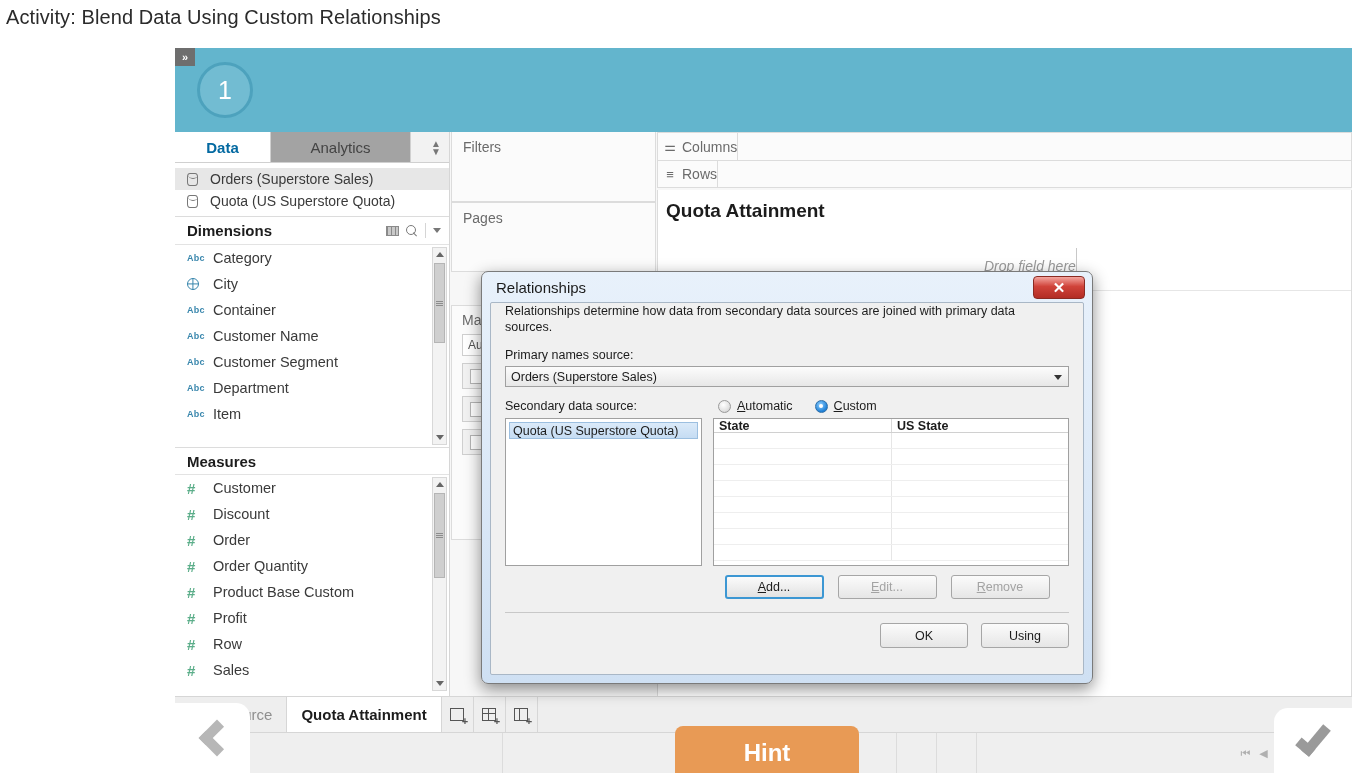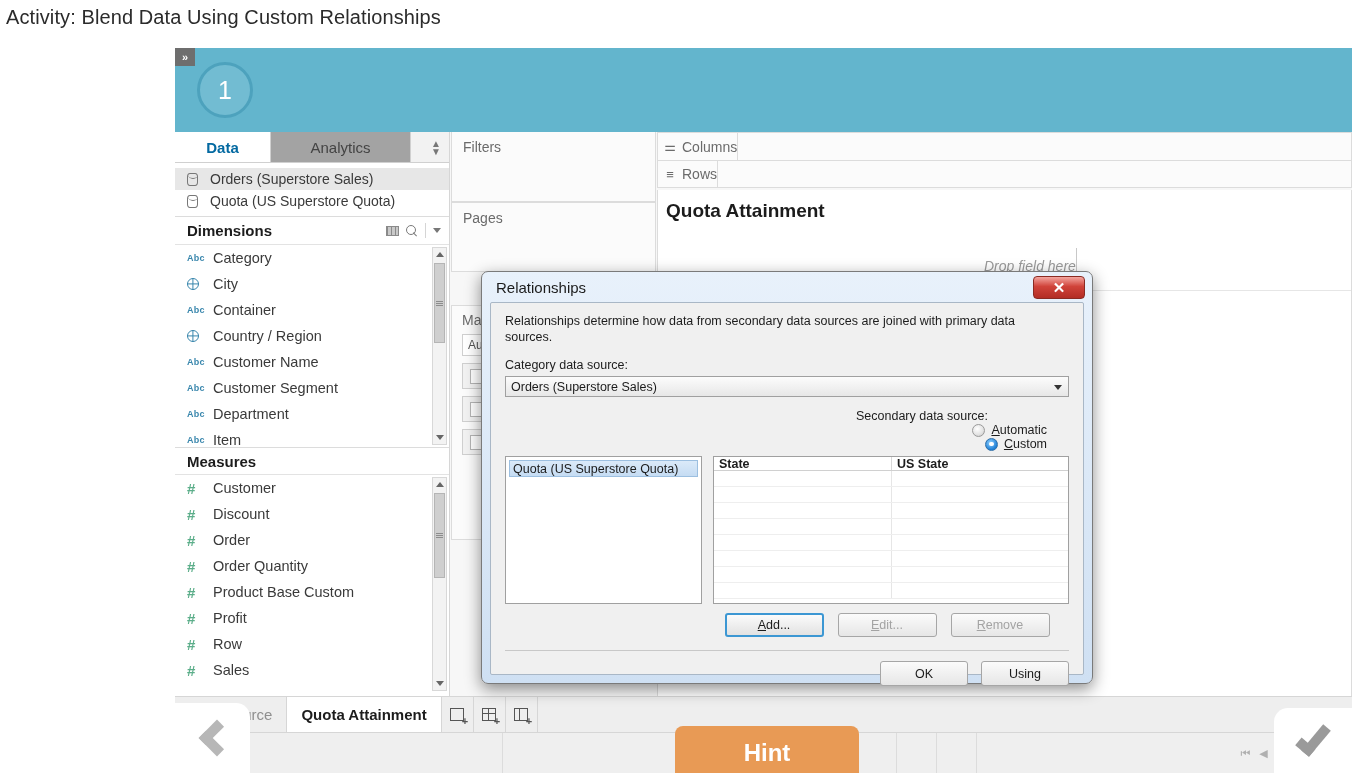--- a/index.html
+++ b/index.html
@@ -307,38 +307,38 @@
     width:52px; height:23px; border-radius:4px;
     background: linear-gradient(to bottom,#f4a6a0,#d0433a 45%,#b32d24);
     border:1px solid #8a2a22;
     color:#fff; font-size:15px; font-weight:bold;
     display:flex;align-items:center;justify-content:center;
     cursor:pointer;
   }
   .dlg-body {
     position:absolute; left:8px; top:30px; right:8px; bottom:8px;
     background:#f0f0f0; border:1px solid #a9b7c6; border-radius:2px;
-    padding: 10px 14px;
+    padding: 0 14px;
     font-size:12.5px; color:#1c1c1c;
   }
   .dlg-desc { line-height:16px; width:560px; }
   .dlg-lbl { margin-top:13px; }
   .dlg-select {
     margin-top:4px; height:21px; width:100%;
     background: linear-gradient(to bottom,#fcfcfc,#e7e7e7);
     border:1px solid #a0a0a0;
     display:flex;align-items:center;
     padding-left:5px; font-size:12.5px; position:relative;
     cursor:pointer;
   }
   .dlg-select .arr {
     position:absolute; right:6px; top:8px;
     width:0;height:0;border-left:4px solid transparent;border-right:4px solid transparent;border-top:5px solid #333;
   }
-  .row-sec { display:flex; align-items:flex-end; margin-top:12px;flex-direction:column; }
+  .row-sec { display:flex; align-items:center; margin-top:12px; }
   .sec-lbl { width:213px; }
   .radio { display:flex; align-items:center; margin-right:22px; cursor:pointer; }
   .radio .dot {
     width:13px;height:13px;border-radius:50%;
     background: radial-gradient(circle at 40% 35%, #ffffff, #e2e2e2 60%, #c2c2c2);
     border:1px solid #9a9a9a; margin-right:6px; position:relative;
   }
   .radio.on .dot {
     background: radial-gradient(circle at 40% 35%, #8fd0ff, #1e7fd6 70%);
     border-color:#2f6fa8;
@@ -436,26 +436,20 @@
         </div>
       <div class="field-row">
           <span class="f-globe">
             <span class="globe"></span>
           </span>
           <span class="f-label">City</span>
         </div>
       <div class="field-row">
           <span class="f-abc">Abc</span>
           <span class="f-label">Container</span>
-        </div>
-      <div class="field-row">
-          <span class="f-globe">
-            <span class="globe"></span>
-          </span>
-          <span class="f-label">Country / Region</span>
         </div>
       <div class="field-row">
           <span class="f-abc">Abc</span>
           <span class="f-label">Customer Name</span>
         </div>
       <div class="field-row">
           <span class="f-abc">Abc</span>
           <span class="f-label">Customer Segment</span>
         </div>
       <div class="field-row">
@@ -622,21 +616,21 @@
     <div class="step-circle">1</div>
   </div>
 
   <div class="dlg">
     <div class="dlg-title">Relationships</div>
     <div class="dlg-close">✕</div>
 
     <div class="dlg-body">
       <div class="dlg-desc">Relationships determine how data from secondary data sources are joined with primary data sources.</div>
 
-      <div class="dlg-lbl">Category data source:</div>
+      <div class="dlg-lbl">Primary names source:</div>
       <div class="dlg-select">
         <span>Orders (Superstore Sales)</span>
         <span class="arr"></span>
       </div>
 
       <div class="row-sec">
         <span class="sec-lbl">Secondary data source:</span>
         <span class="radio">
           <span class="dot"></span>
           <span><span class="u">A</span><span>utomatic</span></span>

